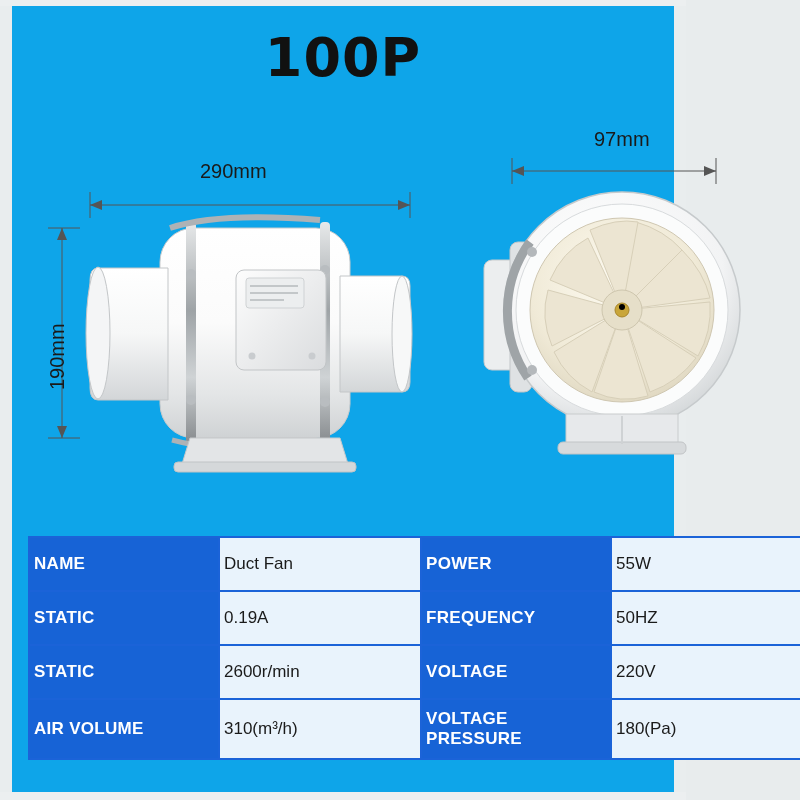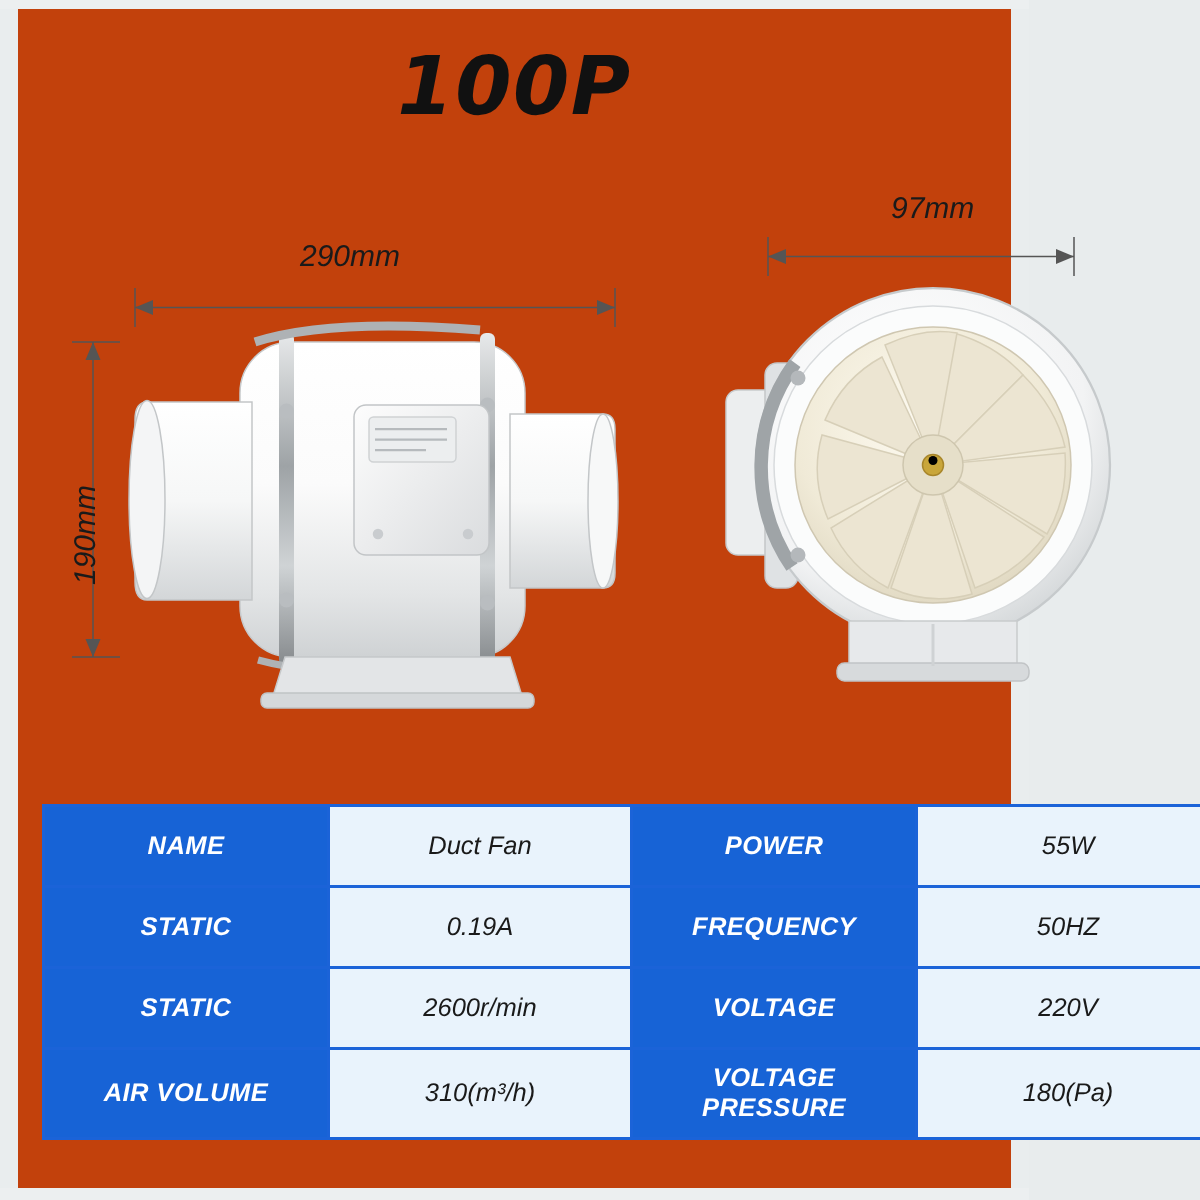--- a/index.html
+++ b/index.html
@@ -5,23 +5,22 @@
   html,body{margin:0;padding:0;}
   body{
     width:800px;height:800px;
     background:#e8eced;
     font-family:"Liberation Sans", sans-serif;
     overflow:hidden;
   }
   .page{
     position:relative;
     width:686px;height:800px;
-    background:#c2410c;
+    background:#0ea5e9;
     margin:0;
-    font-style:italic;
   }
   
   .edge-left,.edge-right{
     position:absolute;top:0;bottom:0;width:12px;background:#e9edee;
   }
   .edge-left{left:0;}
   .edge-right{right:0;}
   .edge-top{position:absolute;left:0;right:0;top:0;height:6px;background:#eceff0;}
   .edge-bottom{position:absolute;left:0;right:0;bottom:0;height:8px;background:#eceff0;}
 
@@ -56,21 +55,20 @@
   .spec-table{
     position:absolute;
     left:28px;top:536px;
     width:744px;
     border-collapse:collapse;
     table-layout:fixed;
   }
   .spec-table td{
     border:2px solid #1b63d8;
     height:48px;
-    text-align:center;
     vertical-align:middle;
     font-size:17px;
     color:#1a1a1a;
     padding:2px 4px;
     line-height:1.15;
   }
   .spec-table td.lbl{
     background:#1763d6;
     color:#ffffff;
     font-weight:bold;

